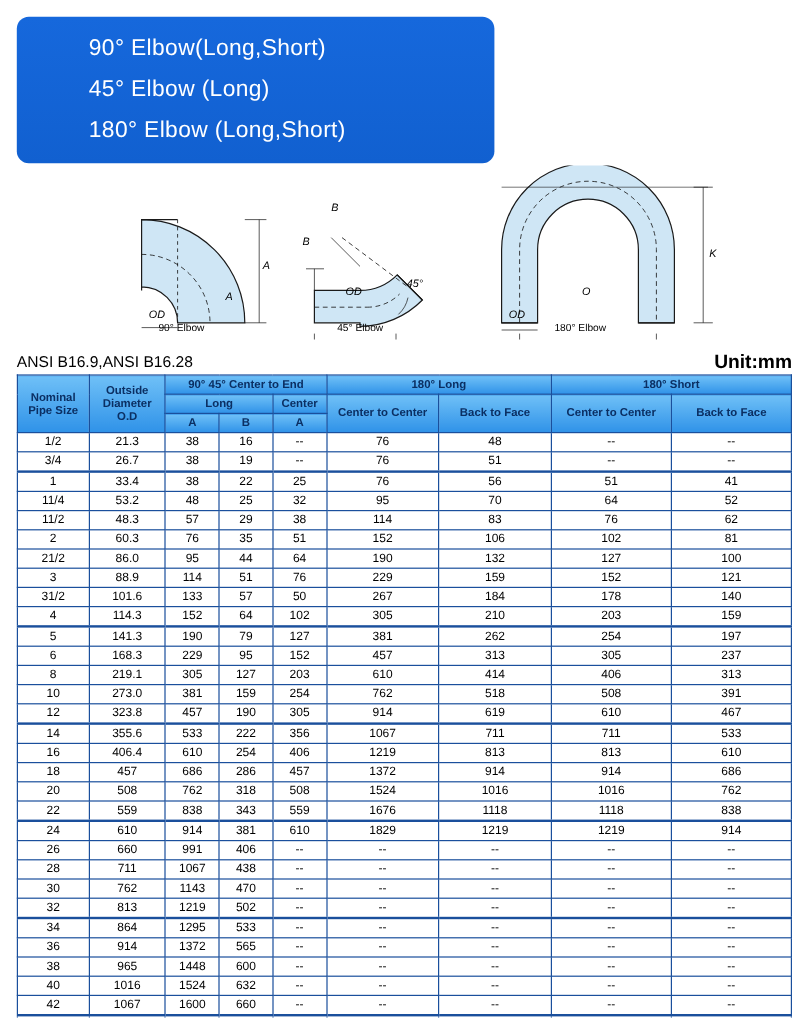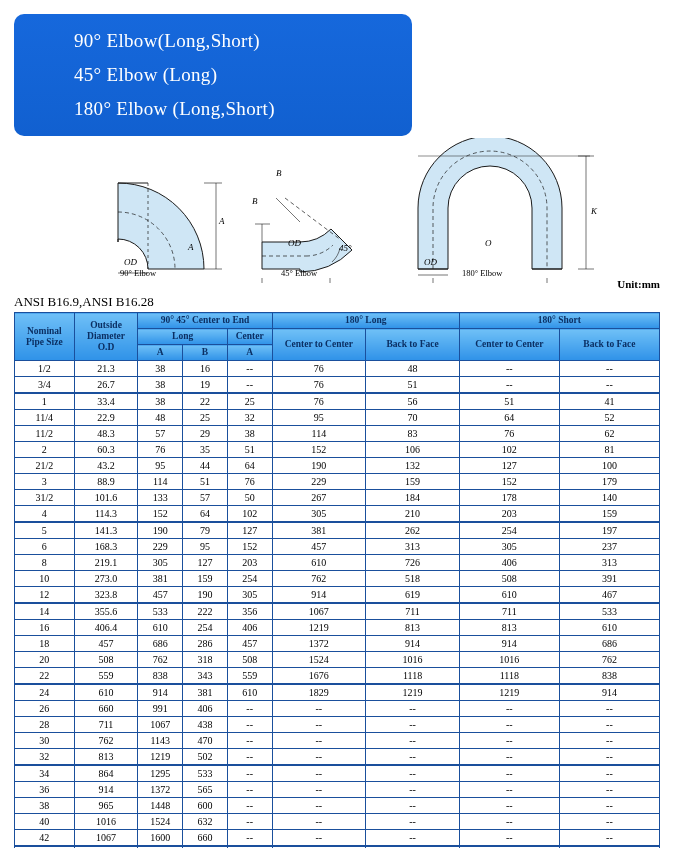--- a/index.html
+++ b/index.html
@@ -12,21 +12,20 @@
     height: 848px;
     font-family: "Liberation Sans", sans-serif;
     color: #000;
     position: relative;
     overflow: hidden;
   }
   .page {
     width: 674px;
     height: 616px;
     position: relative;
-    font-family: Liberation Serif, serif;
   }
 
   
   .banner {
     position: absolute;
     left: 14px;
     top: 14px;
     width: 398px;
     height: 122px;
     background: #1565d8;
@@ -67,22 +66,22 @@
   
   .std-line {
     position: absolute;
     left: 14px;
     top: 294px;
     font-size: 13px;
   }
   .unit-line {
     position: absolute;
     right: 14px;
-    top: 278px;
-    font-size: 11px;
+    top: 294px;
+    font-size: 16px;
     font-weight: bold;
   }
 
   
   table.spec {
     position: absolute;
     left: 14px;
     top: 312px;
     width: 646px;
     border-collapse: collapse;
@@ -195,28 +194,28 @@
     </svg>
 
     
     <span class="dim-label" style="left:219px; top:78px;">A</span>
     <span class="dim-label" style="left:188px; top:104px;">A</span>
     <span class="dim-label" style="left:124px; top:119px;">OD</span>
 
     <span class="dim-label" style="left:276px; top:30px;">B</span>
     <span class="dim-label" style="left:252px; top:58px;">B</span>
     <span class="dim-label" style="left:288px; top:100px;">OD</span>
-    <span class="dim-label" style="left:339px; top:105px;">45°</span>
+    <span class="dim-label" style="left:339px; top:93px;">45°</span>
 
     <span class="dim-label" style="left:591px; top:68px;">K</span>
     <span class="dim-label" style="left:424px; top:119px;">OD</span>
     <span class="dim-label" style="left:485px; top:100px;">O</span>
 
     
-    <span class="fig-caption" style="left:120px; top:130px;">90°  Elbow</span>
+    <span class="fig-caption" style="left:132px; top:130px;">90°  Elbow</span>
     <span class="fig-caption" style="left:281px; top:130px;">45°  Elbow</span>
     <span class="fig-caption" style="left:462px; top:130px;text-align:center;">180°  Elbow</span>
   </div>
 
   <div class="std-line">ANSI B16.9,ANSI B16.28</div>
   <div class="unit-line">Unit:mm</div>
 
   <table class="spec">
     <colgroup>
       <col class="colw-a">
@@ -287,21 +286,21 @@
           <td>38</td>
           <td>22</td>
           <td>25</td>
           <td>76</td>
           <td>56</td>
           <td>51</td>
           <td>41</td>
         </tr>
         <tr>
           <td>11/4</td>
-          <td>22.9</td>
+          <td>53.2</td>
           <td>48</td>
           <td>25</td>
           <td>32</td>
           <td>95</td>
           <td>70</td>
           <td>64</td>
           <td>52</td>
         </tr>
         <tr>
           <td>11/2</td>
@@ -320,39 +319,39 @@
           <td>76</td>
           <td>35</td>
           <td>51</td>
           <td>152</td>
           <td>106</td>
           <td>102</td>
           <td>81</td>
         </tr>
         <tr>
           <td>21/2</td>
-          <td>43.2</td>
+          <td>86.0</td>
           <td>95</td>
           <td>44</td>
           <td>64</td>
           <td>190</td>
           <td>132</td>
           <td>127</td>
           <td>100</td>
         </tr>
         <tr>
           <td>3</td>
           <td>88.9</td>
           <td>114</td>
           <td>51</td>
           <td>76</td>
           <td>229</td>
           <td>159</td>
           <td>152</td>
-          <td>179</td>
+          <td>121</td>
         </tr>
         <tr>
           <td>31/2</td>
           <td>101.6</td>
           <td>133</td>
           <td>57</td>
           <td>50</td>
           <td>267</td>
           <td>184</td>
           <td>178</td>
@@ -391,21 +390,21 @@
           <td>305</td>
           <td>237</td>
         </tr>
         <tr>
           <td>8</td>
           <td>219.1</td>
           <td>305</td>
           <td>127</td>
           <td>203</td>
           <td>610</td>
-          <td>726</td>
+          <td>414</td>
           <td>406</td>
           <td>313</td>
         </tr>
         <tr>
           <td>10</td>
           <td>273.0</td>
           <td>381</td>
           <td>159</td>
           <td>254</td>
           <td>762</td>

